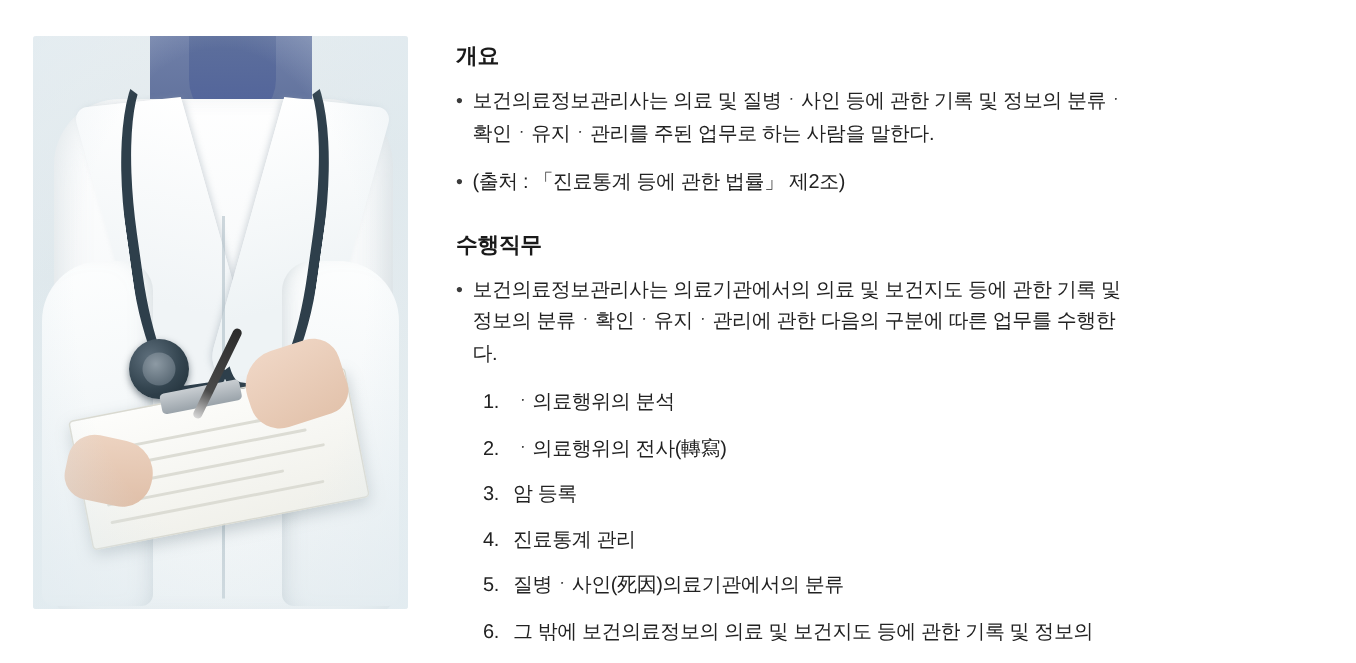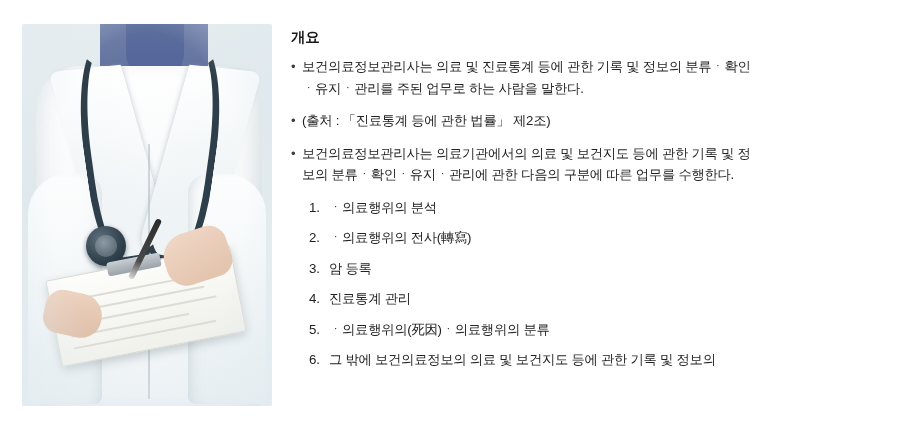--- a/index.html
+++ b/index.html
@@ -14,21 +14,21 @@
     color: #2b2b2b;
     overflow: hidden;
   }
   .page {
     position: relative;
     width: 772px;
     height: 442px;
     box-sizing: border-box;
     padding: 14px 12px 12px 22px;
     display: flex;
-    gap: 19px;
+    gap: 32px;
   }
   
   .photo-wrap {
     flex: 0 0 250px;
     width: 250px;
     height: 382px;
     margin-top: 10px;
     position: relative;
     overflow: hidden;
     border-radius: 2px;
@@ -301,28 +301,29 @@
       <div class="photo-vignette"></div>
     </div>
   </div>
 
   <div class="content">
 
     <h2 class="section-title">개요</h2>
 
     <div class="bullet-row">
       <span class="bullet-dot">•</span>
-      <span class="bullet-text">보건의료정보관리사는 의료 및 진료통계 등에 관한 기록 및 정보의 분류ㆍ확인ㆍ유지ㆍ관리를 주된 업무로 하는 사람을 말한다.</span>
+      <span class="bullet-text">보건의료정보관리사는 의료 및 질병ㆍ사인 등에 관한 기록 및 정보의 분류ㆍ확인ㆍ유지ㆍ관리를 주된 업무로 하는 사람을 말한다.</span>
     </div>
 
     <div class="bullet-row">
       <span class="bullet-dot">•</span>
       <span class="bullet-text">(출처 : 「진료통계 등에 관한 법률」 제2조)</span>
     </div>
 
+    <h2 class="section-title second">수행직무</h2>
 
     <div class="bullet-row">
       <span class="bullet-dot">•</span>
       <span class="bullet-text">보건의료정보관리사는 의료기관에서의 의료 및 보건지도 등에 관한 기록 및 정보의 분류ㆍ확인ㆍ유지ㆍ관리에 관한 다음의 구분에 따른 업무를 수행한다.</span>
     </div>
 
     <ol class="ol">
       <li>
         <span class="num">1.</span>
         <span class="li-text">ㆍ의료행위의 분석</span>
@@ -334,21 +335,21 @@
       <li>
         <span class="num">3.</span>
         <span class="li-text">암 등록</span>
       </li>
       <li>
         <span class="num">4.</span>
         <span class="li-text">진료통계 관리</span>
       </li>
       <li>
         <span class="num">5.</span>
-        <span class="li-text">ㆍ의료행위의(死因)ㆍ의료행위의 분류</span>
+        <span class="li-text">질병ㆍ사인(死因)의료기관에서의 분류</span>
       </li>
       <li>
         <span class="num">6.</span>
         <span class="li-text">
           <span>그 밖에 보건의료정보의 의료 및 보건지도 등에 관한 기록 및 정보의</span>
         </span>
       </li>
     </ol>
 
   </div>

